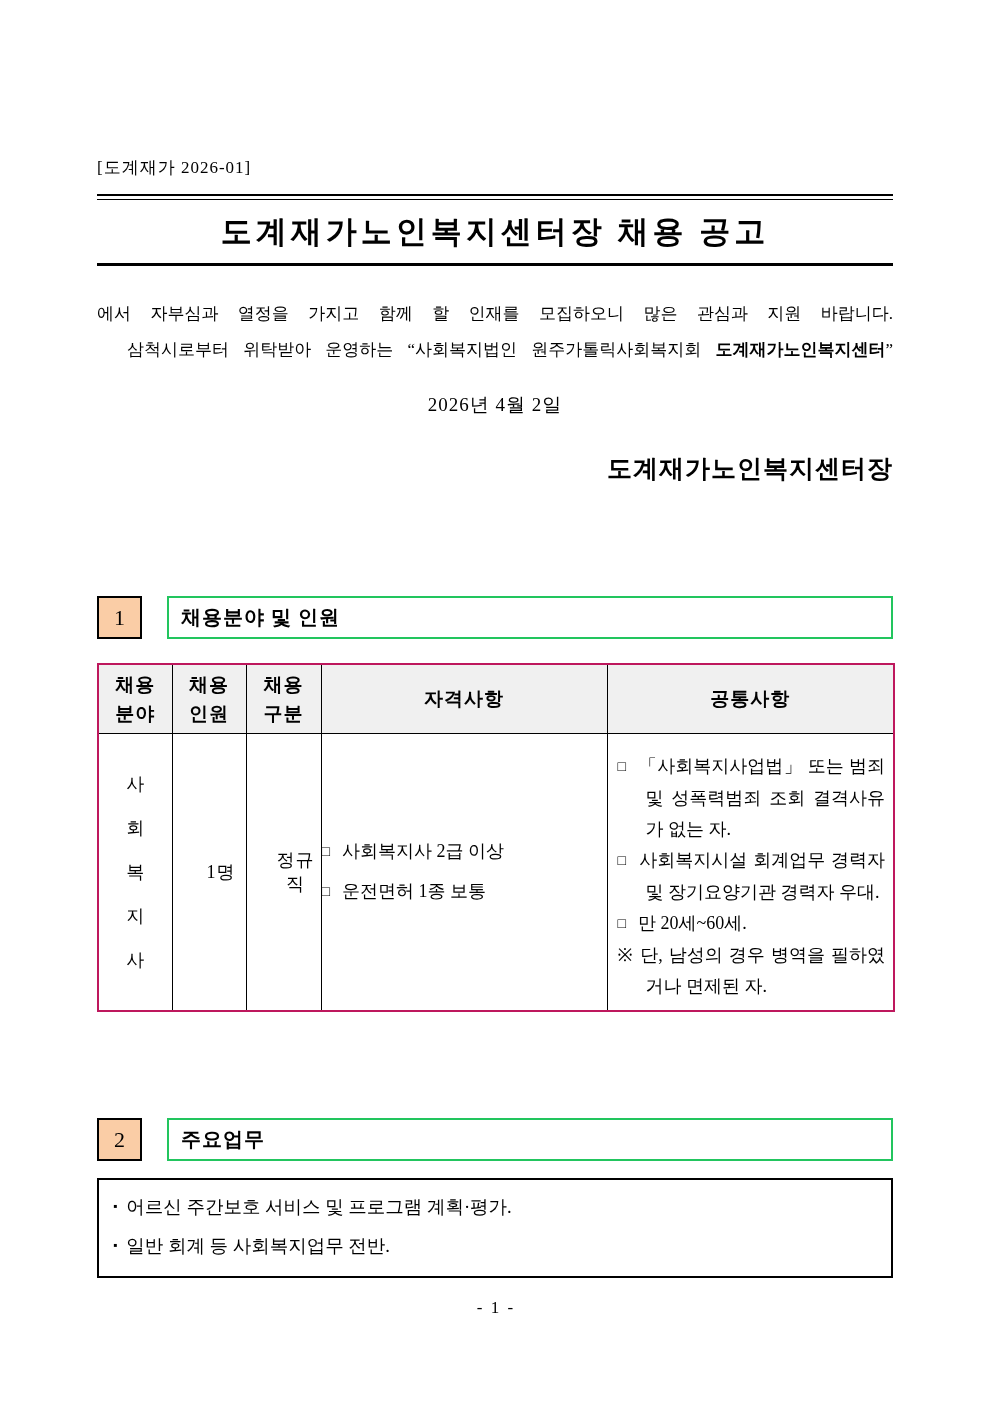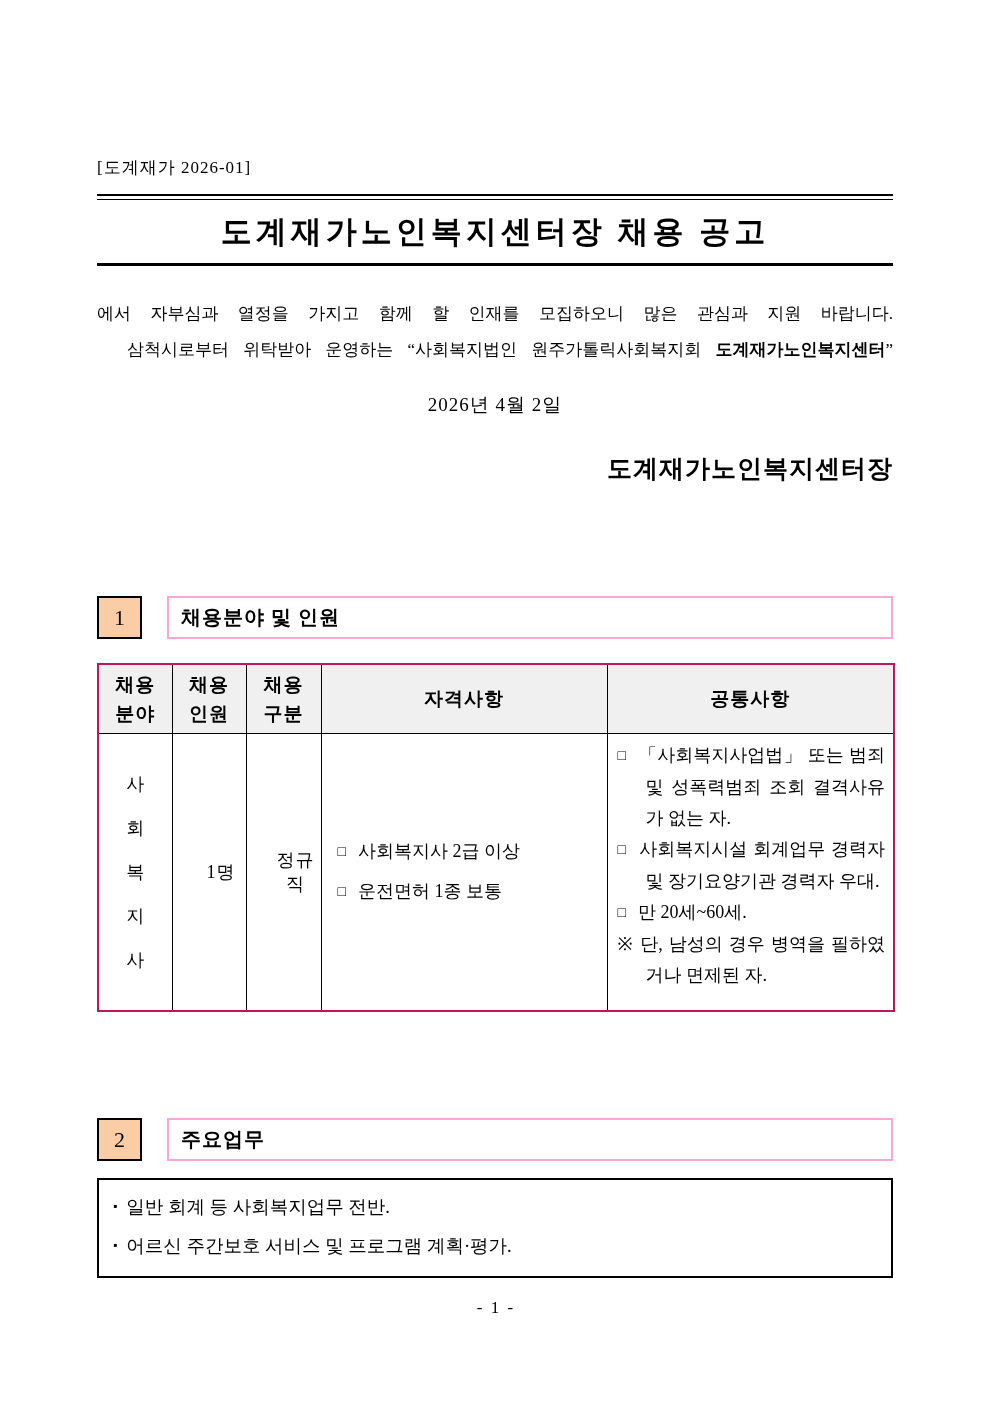--- a/index.html
+++ b/index.html
@@ -37,40 +37,40 @@
   .section-head { left: 97px; width: 796px; display: flex; align-items: stretch; }
   .section-head.s1 { top: 596px; }
   .section-head.s2 { top: 1118px; }
   .num-box {
     width: 45px; height: 43px; border: 2px solid #000;
     display: flex; align-items: center; justify-content: center;
     font-size: 22px; flex: 0 0 auto;
   }
   .head-gap { width: 25px; flex: 0 0 auto; }
   .head-box {
-    flex: 1; height: 43px; border: 2px solid #f9a8d4;
+    flex: 1; height: 43px; border: 2px solid #22c55e;
     display: flex; align-items: center;
     font-size: 20px; font-weight: bold; padding-left: 12px; letter-spacing: 1px;
   }
 
   
   .recruit-table { left: 97px; top: 663px; width: 796px; border-collapse: collapse; table-layout: fixed; }
   .recruit-table th, .recruit-table td { border: 1px solid #000; }
   .recruit-table { border: 2px solid #be185d; }
   .recruit-table th {
     height: 69px; font-size: 19px; font-weight: bold;
     text-align: center; vertical-align: middle;
     white-space: pre-line; line-height: 29px; letter-spacing: 1px;
   }
   .recruit-table td { height: 278px; font-size: 18px; }
   td.cell-field { text-align: center; vertical-align: middle; white-space: pre-line; line-height: 44px; }
   td.cell-count, td.cell-type { text-align: center; vertical-align: middle; letter-spacing: 1px; padding-left: 24px; }
-  td.cell-qual { vertical-align: middle; padding-left: 16px; }
+  td.cell-qual { vertical-align: middle; }
   td.cell-qual .li { line-height: 38px; }
-  td.cell-common { vertical-align: top; padding: 6px 8px 4px 10px; }
+  td.cell-common { vertical-align: top; padding: 17px 8px 4px 10px; }
   td.cell-common .li {
     line-height: 31px; text-align: justify; word-break: break-all;
     padding-left: 28px; text-indent: -28px;
   }
   .marker { font-size: 14px; margin-right: 12px; position: relative; top: -1px; }
   .marker.ref-mark { font-size: 18px; margin-right: 6px; top: 0; }
 
   
   .duty-box {
     left: 97px; top: 1178px; width: 796px;
@@ -148,17 +148,17 @@
 </tbody>
   </table>
 
 <div class="abs section-head s2">
   <div class="num-box" style="background: rgb(250, 205, 166);">2</div>
   <div class="head-gap"></div>
   <div class="head-box">주요업무</div>
 </div>
 
 <div class="abs duty-box">
+  <div class="li"><span class="marker">▪</span><span>어르신 주간보호 서비스 및 프로그램 계획·평가.</span></div>
   <div class="li"><span class="marker">▪</span><span>일반 회계 등 사회복지업무 전반.</span></div>
-  <div class="li"><span class="marker">▪</span><span>어르신 주간보호 서비스 및 프로그램 계획·평가.</span></div>
 </div>
 
 <div class="abs page-footer">- 1 -</div>
 
 </body></html>

